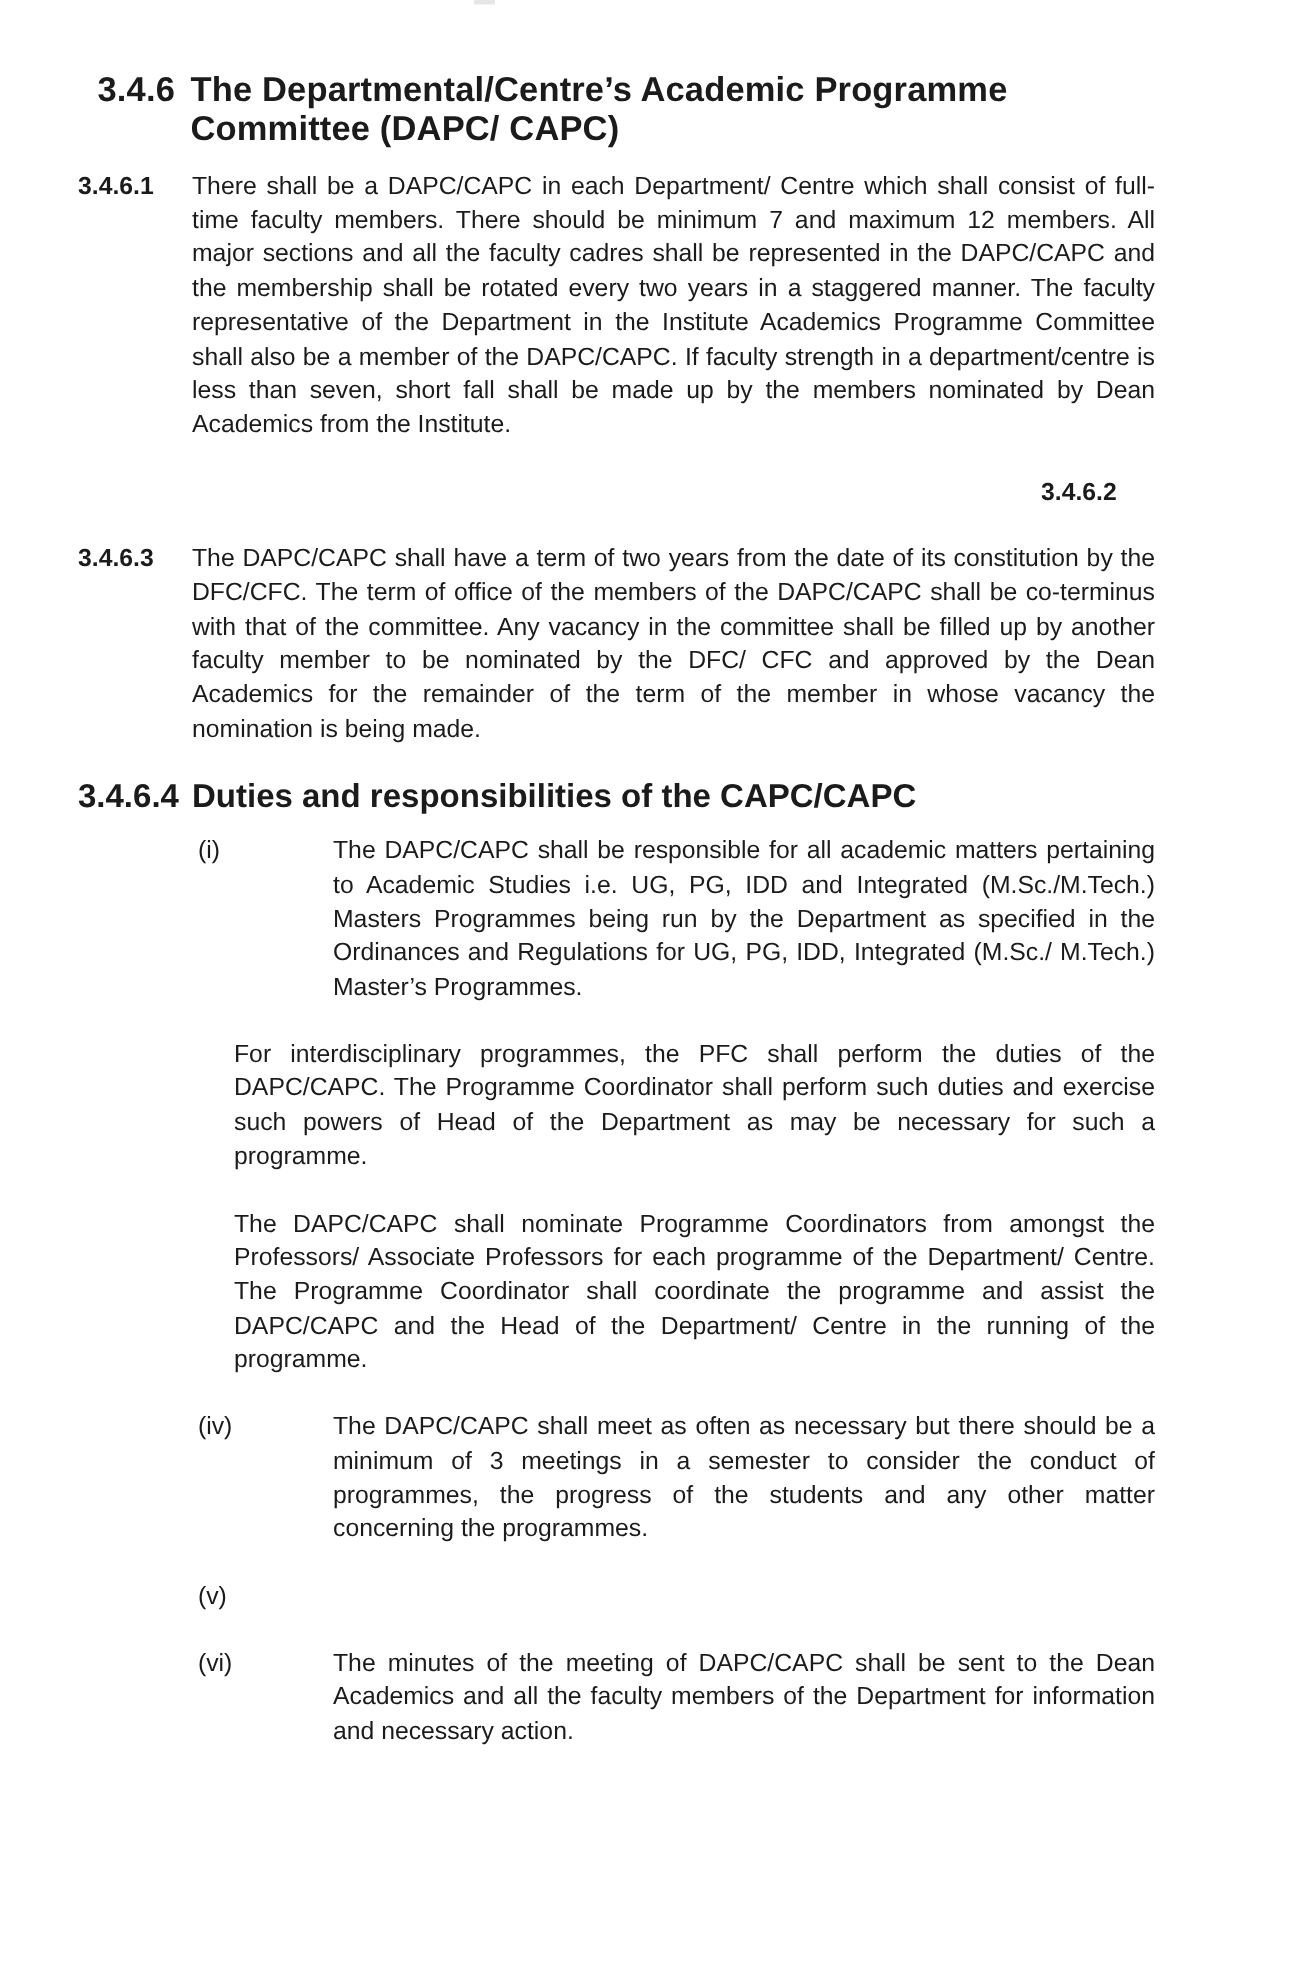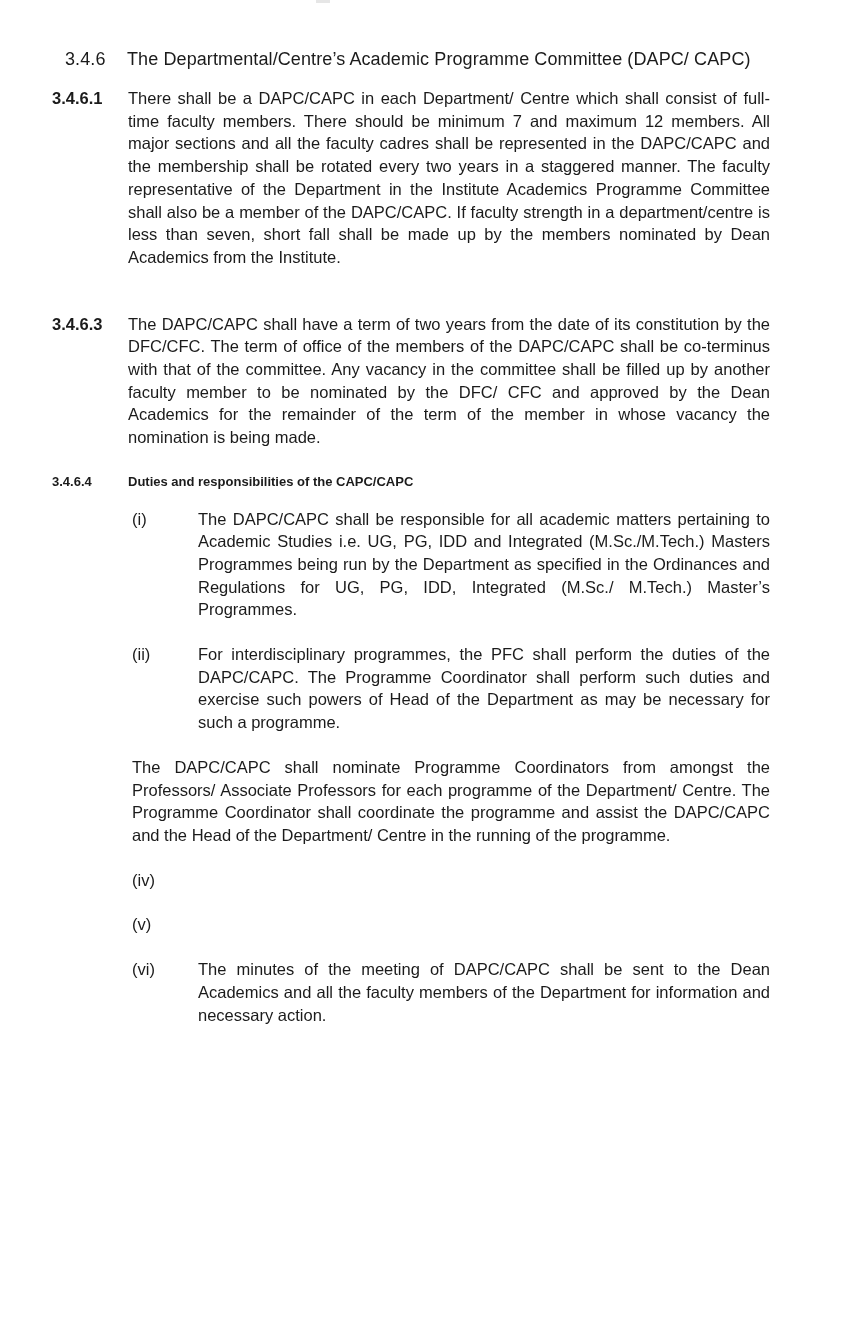--- a/index.html
+++ b/index.html
@@ -21,22 +21,22 @@
   .artifact {
     position: absolute;
     top: 0;
     left: 316px;
     width: 14px;
     height: 3px;
     background: #e6e6e6;
   }
   .heading {
     display: flex;
-    font-weight: normal;
-    font-size: 18px;
+    font-weight: bold;
+    font-size: 23px;
     line-height: 26px;
     margin-left: 13px;
     margin-bottom: 15px;
     letter-spacing: 0.1px;
   }
   .heading .num { width: 62px; flex-shrink: 0; }
   .heading .title { flex: 1; }
 
   .para {
     display: flex;
@@ -44,85 +44,86 @@
     line-height: 22.7px;
     margin-bottom: 22px;
     justify-content: flex-end;
   }
   .para .num { width: 76px; flex-shrink: 0; font-weight: bold; }
   .para .text { flex: 1; text-align: justify; }
 
   .sub-heading {
     display: flex;
     font-weight: bold;
-    font-size: 13px;
+    font-size: 22px;
     line-height: 22.7px;
     margin-bottom: 14px;
   }
   .sub-heading .num { width: 76px; flex-shrink: 0; }
   .sub-heading .title { flex: 1; }
 
   .item {
     display: flex;
     margin-left: 80px;
     font-size: 16.5px;
     line-height: 22.7px;
     margin-bottom: 22px;
   }
   .item .label { width: 66px; flex-shrink: 0; }
-  .item .text { flex: 1; text-align: justify; }
+  .item .text { flex: 1; text-align: justify; margin-left: 24px; }
 </style>
 </head>
 <body>
 
 <div class="page">
 
   <div class="artifact"></div>
 
   <div class="heading">
     <span class="num">3.4.6</span>
     <span class="title">The Departmental/Centre’s Academic Programme Committee (DAPC/ CAPC)</span>
   </div>
 
   <div class="para">
     <span class="num">3.4.6.1</span>
     <p class="text">There shall be a DAPC/CAPC in each Department/ Centre which shall consist of full-time faculty members. There should be minimum 7 and maximum 12 members. All major sections and all the faculty cadres shall be represented in the DAPC/CAPC and the membership shall be rotated every two years in a staggered manner. The faculty representative of the Department in the Institute Academics Programme Committee shall also be a member of the DAPC/CAPC. If faculty strength in a department/centre is less than seven, short fall shall be made up by the members nominated by Dean Academics from the Institute.</p>
   </div>
 
   <div class="para">
+    <span class="num">3.4.6.2</span>
   </div>
 
   <div class="para">
     <span class="num">3.4.6.3</span>
     <p class="text">The DAPC/CAPC shall have a term of two years from the date of its constitution by the DFC/CFC. The term of office of the members of the DAPC/CAPC shall be co-terminus with that of the committee. Any vacancy in the committee shall be filled up by another faculty member to be nominated by the DFC/ CFC and approved by the Dean Academics for the remainder of the term of the member in whose vacancy the nomination is being made.</p>
   </div>
 
   <div class="sub-heading">
     <span class="num">3.4.6.4</span>
     <span class="title">Duties and responsibilities of the CAPC/CAPC</span>
   </div>
 
   <div class="items">
 
     <div class="item">
       <span class="label">(i)</span>
       <p class="text">The DAPC/CAPC shall be responsible for all academic matters pertaining to Academic Studies i.e. UG, PG, IDD and Integrated (M.Sc./M.Tech.) Masters Programmes being run by the Department as specified in the Ordinances and Regulations for UG, PG, IDD, Integrated (M.Sc./ M.Tech.) Master’s Programmes.</p>
     </div>
 
     <div class="item">
-      <span class="label">(ii)</span>
       <p class="text">For interdisciplinary programmes, the PFC shall perform the duties of the DAPC/CAPC. The Programme Coordinator shall perform such duties and exercise such powers of Head of the Department as may be necessary for such a programme.</p>
     </div>
 
     <div class="item">
       <p class="text">The DAPC/CAPC shall nominate Programme Coordinators from amongst the Professors/ Associate Professors for each programme of the Department/ Centre. The Programme Coordinator shall coordinate the programme and assist the DAPC/CAPC and the Head of the Department/ Centre in the running of the programme.</p>
     </div>
 
     <div class="item">
       <span class="label">(iv)</span>
+      <p class="text">The DAPC/CAPC shall meet as often as necessary but there should be a minimum of 3 meetings in a semester to consider the conduct of programmes, the progress of the students and any other matter concerning the programmes.</p>
     </div>
 
     <div class="item">
       <span class="label">(v)</span>
     </div>
 
     <div class="item">
       <span class="label">(vi)</span>
       <p class="text">The minutes of the meeting of DAPC/CAPC shall be sent to the Dean Academics and all the faculty members of the Department for information and necessary action.</p>
     </div>

